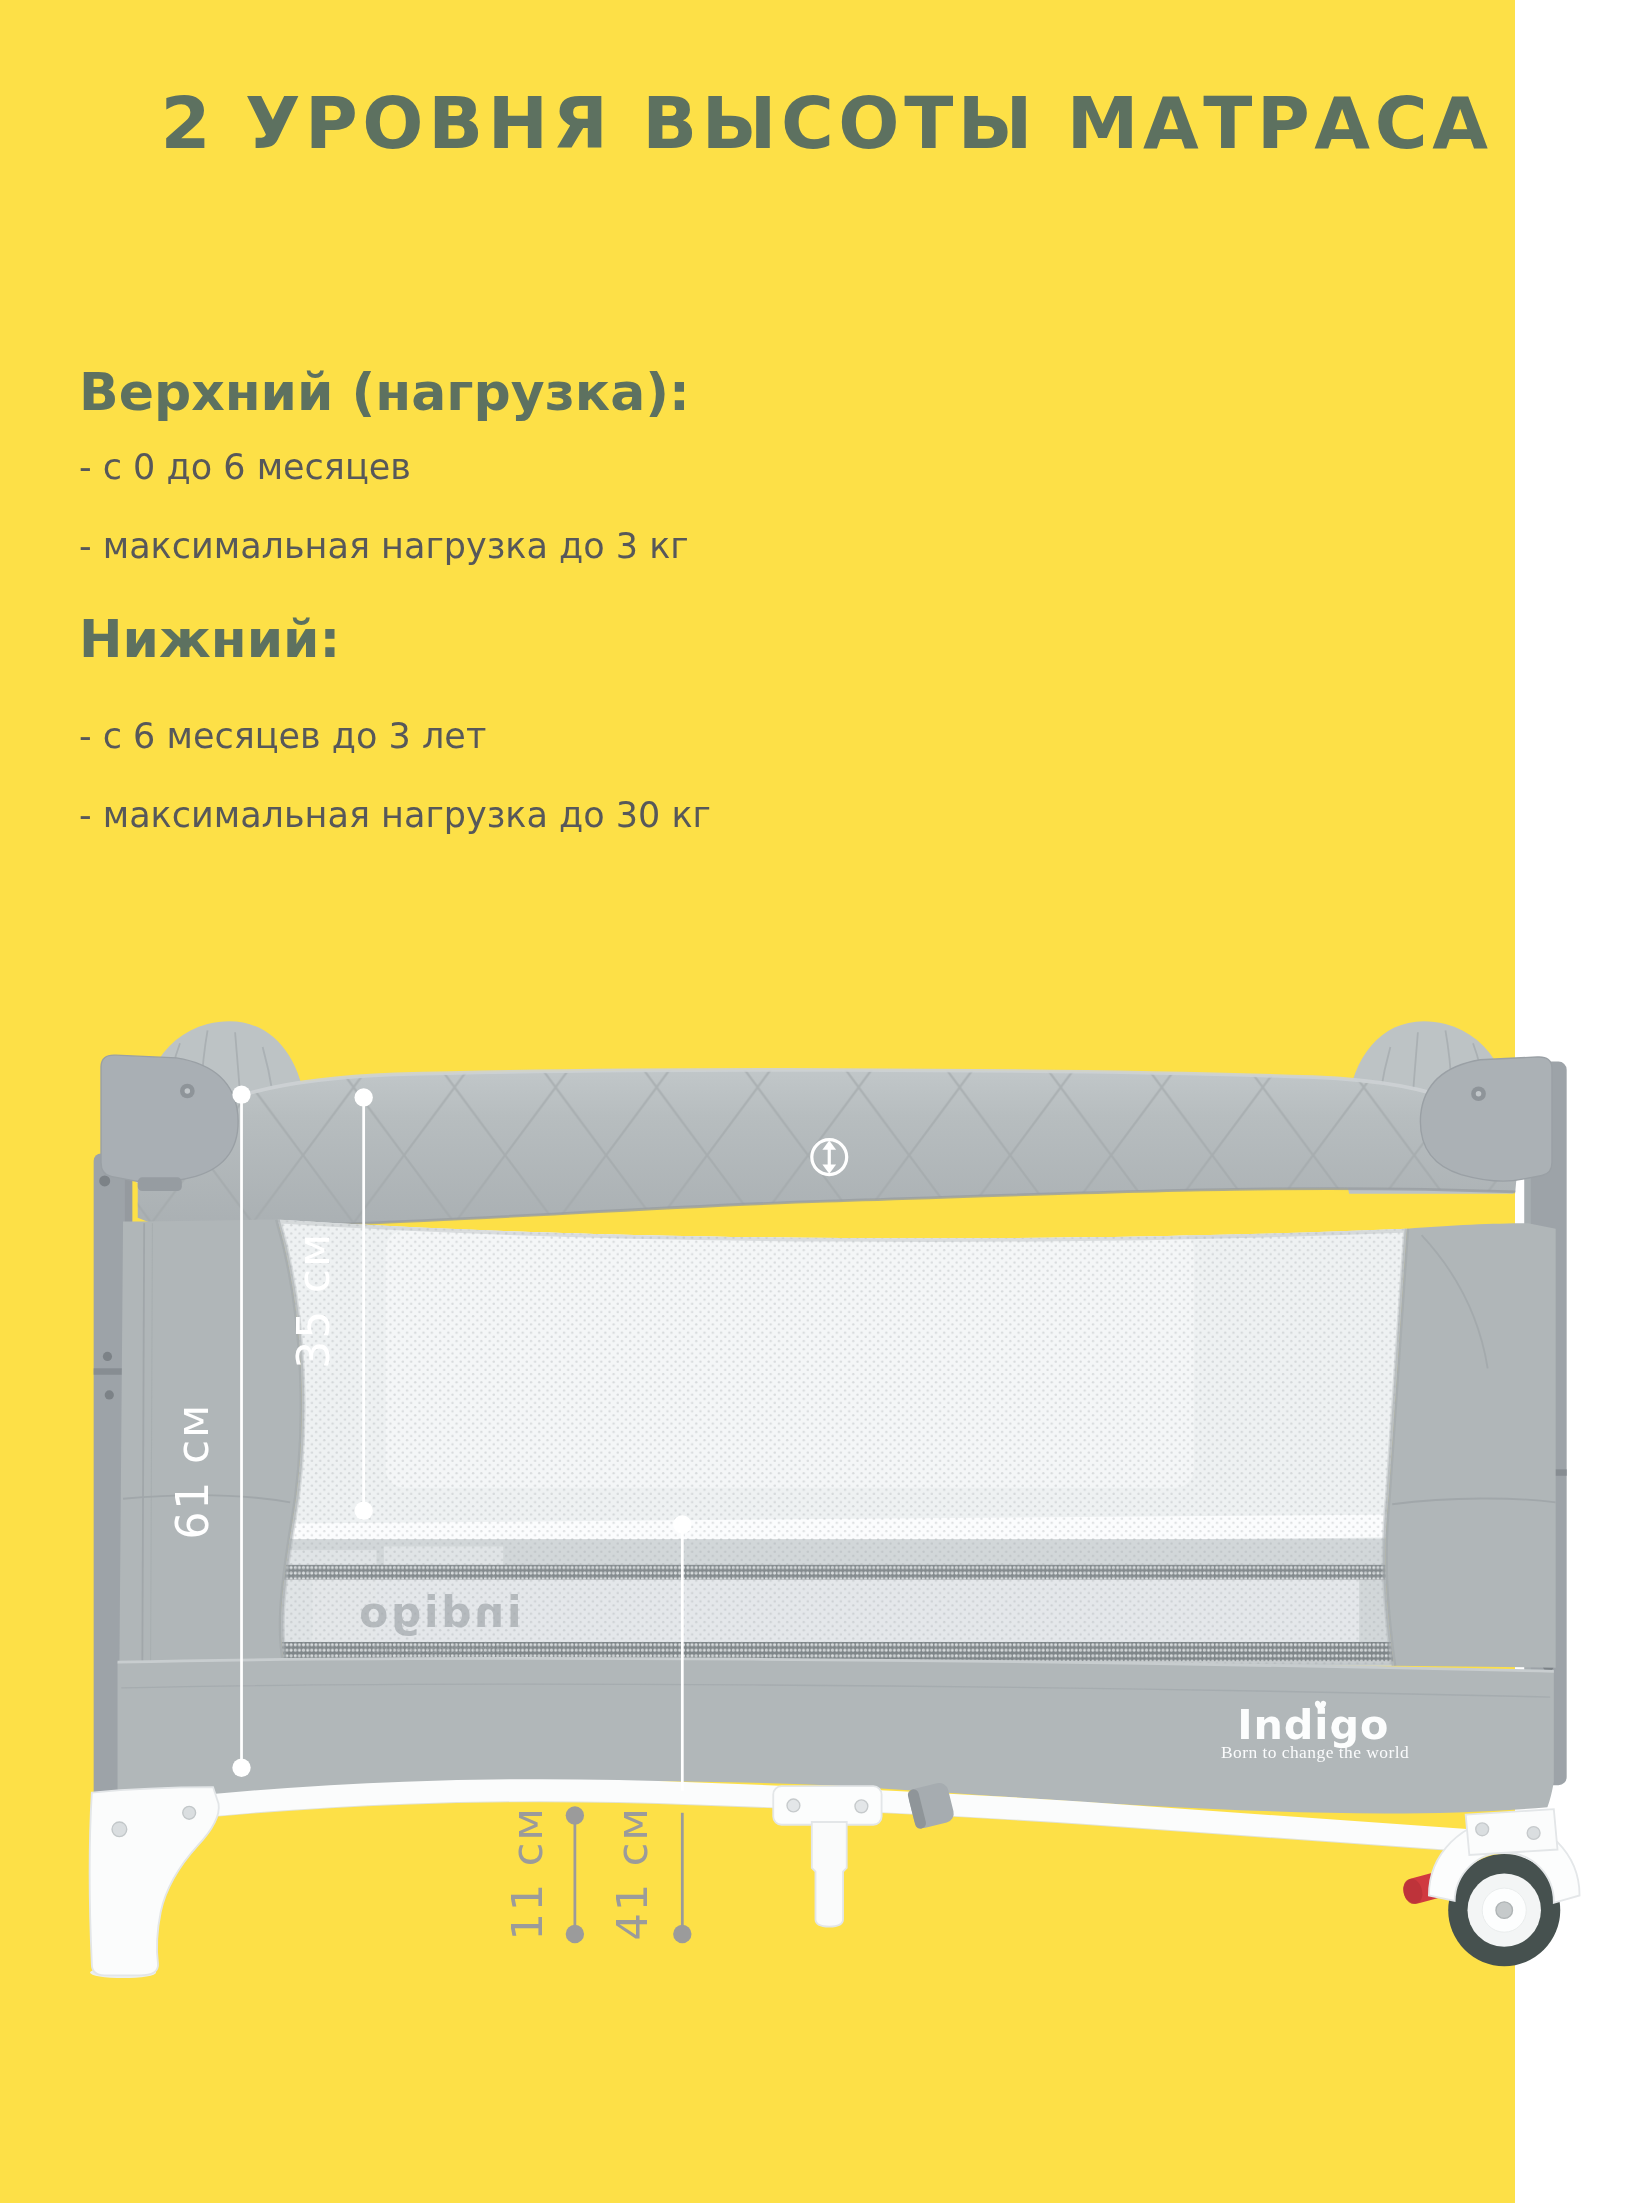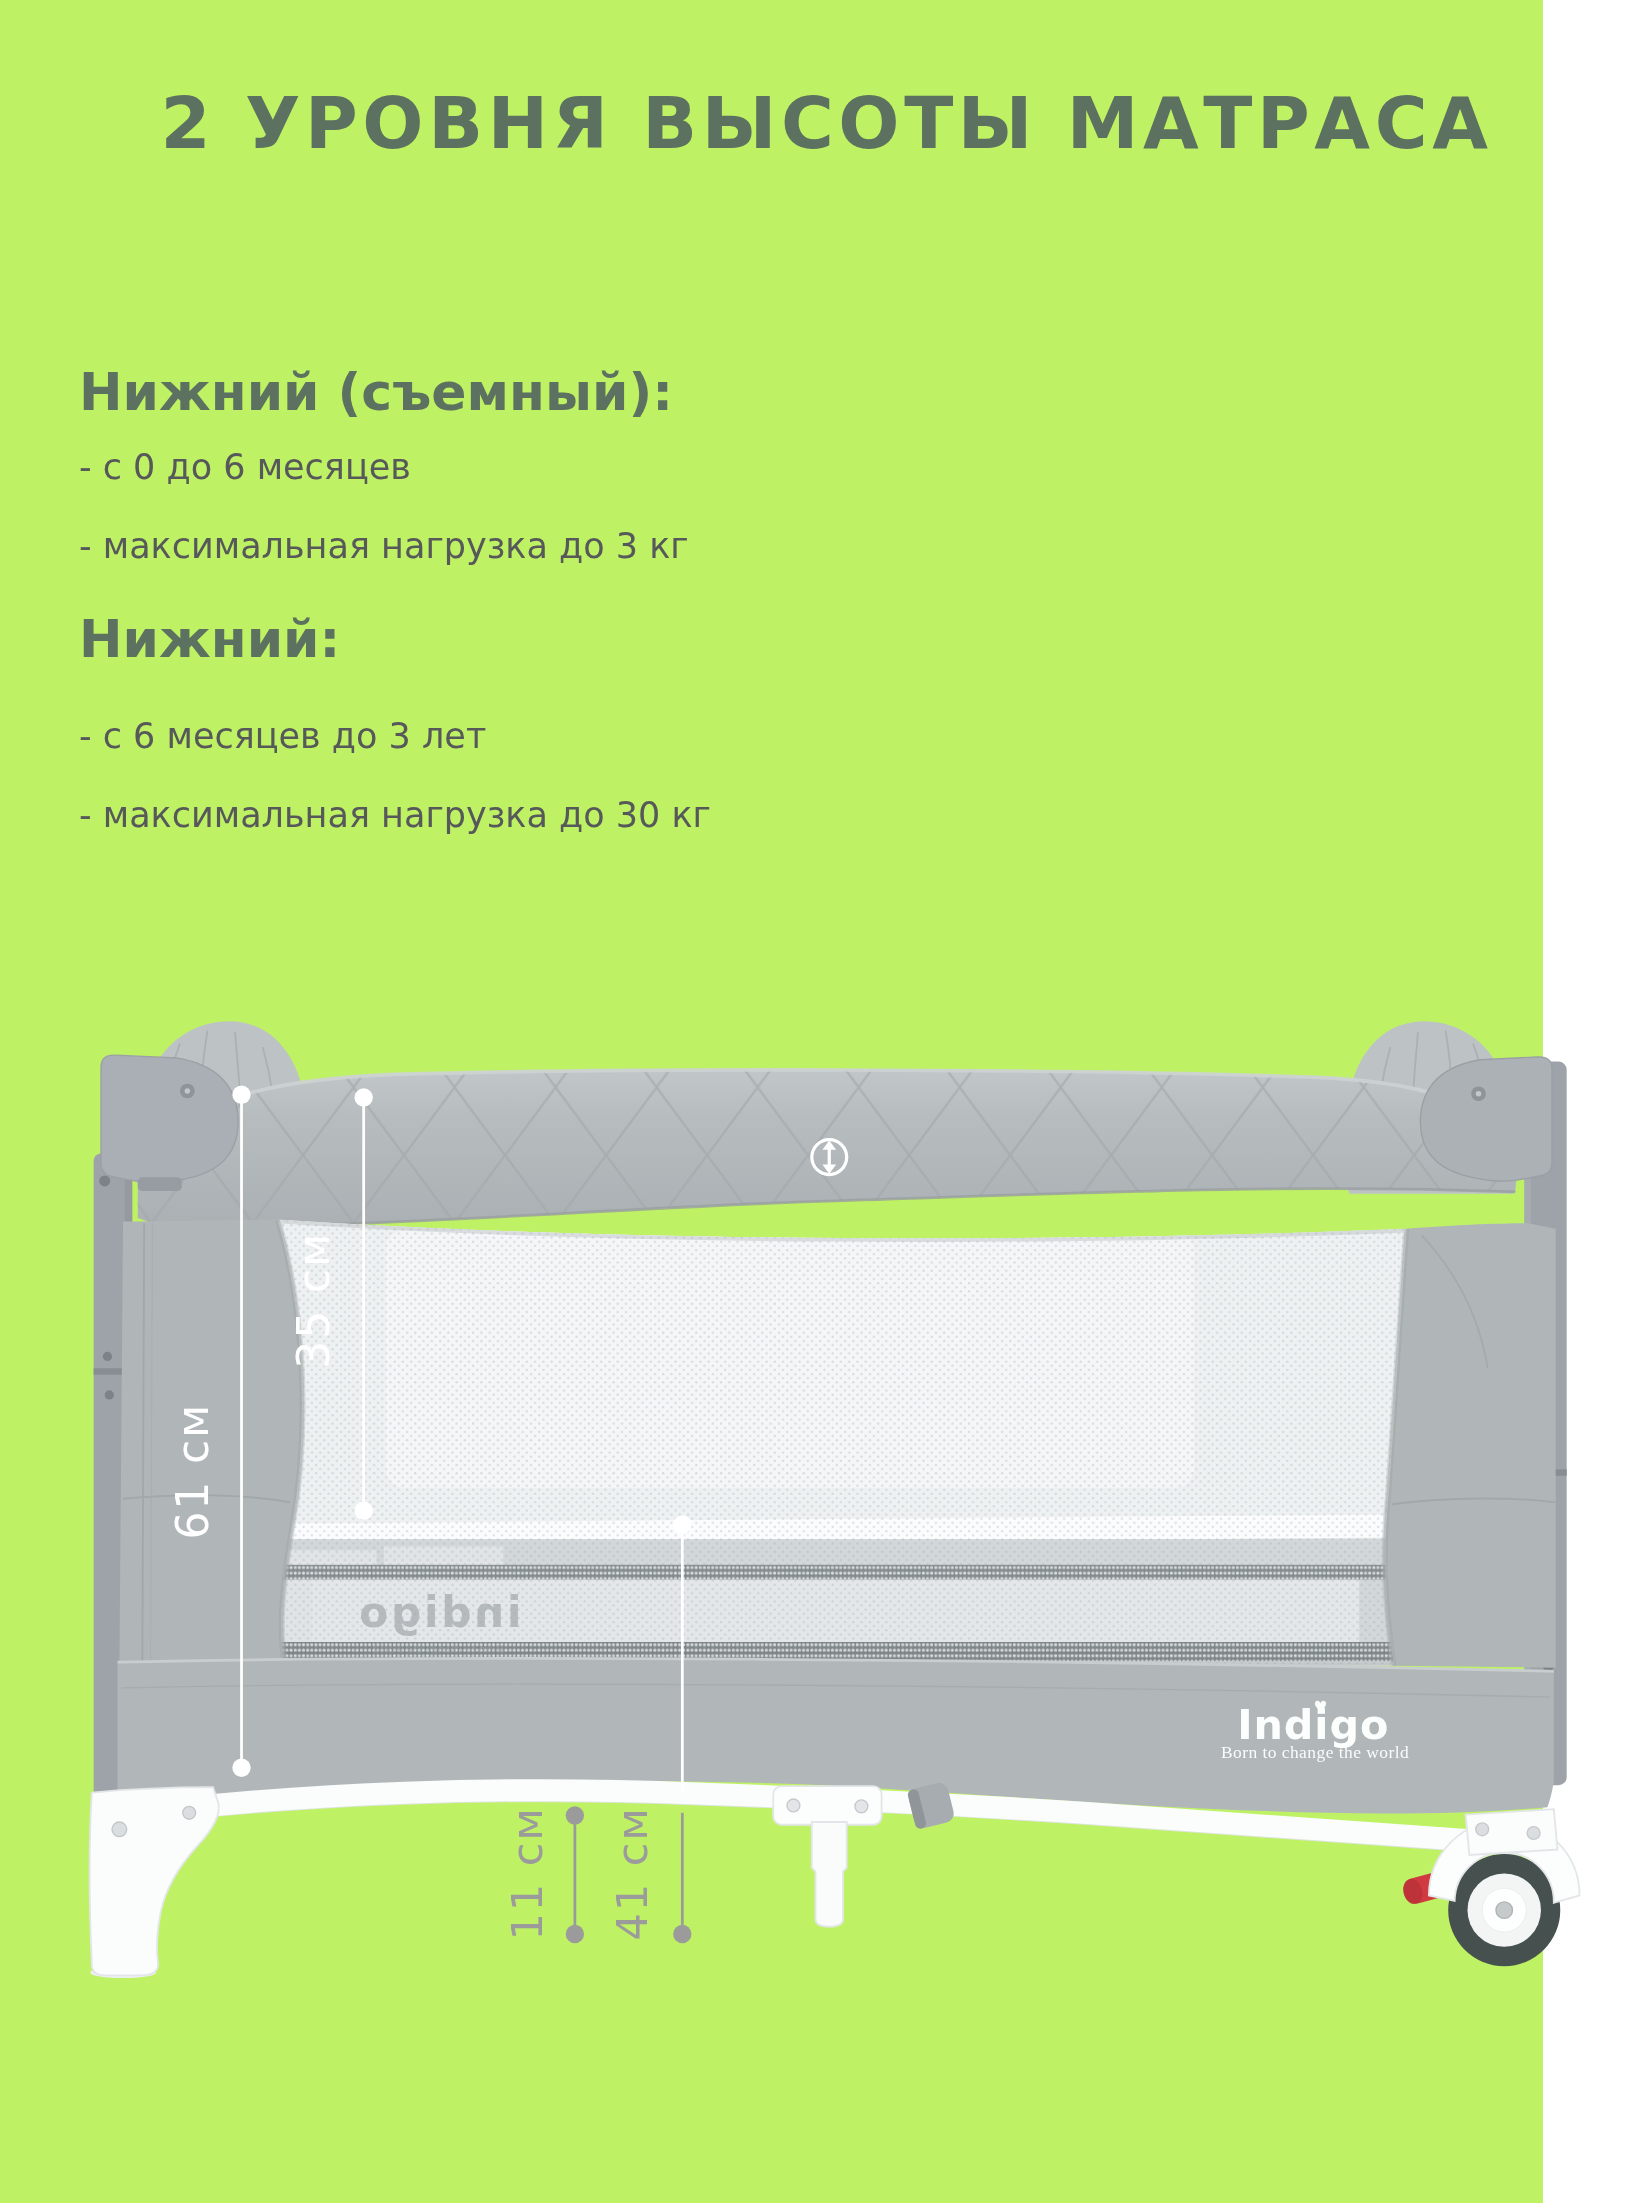--- a/index.html
+++ b/index.html
@@ -1,39 +1,39 @@
 <!DOCTYPE html>
 <html style="font-size:14.7px"><head>
 <meta charset="utf-8">
 <style>
   html,body{margin:0;padding:0;background:#ffffff;}
   body{width:1653px;height:2204px;overflow:hidden;
        font-family:"DejaVu Sans","Liberation Sans",sans-serif;}
-  .page{position:relative;width:1515px;height:2204px;background:#bef264;padding-left:28px;}
+  .page{position:relative;width:1515px;height:2204px;background:#fde047;}
   .title{position:absolute;top:81px;left:0;width:1653px;margin:0;
          text-align:center;font-size:72px;font-weight:bold;letter-spacing:4.6px;
          color:#5d7160;}
   .copy p{position:absolute;left:79px;margin:0;white-space:nowrap;line-height:1.1;}
   .copy .green{color:#5d7160;font-weight:bold;font-size:52px;}
   .copy .gray{color:#57585a;font-weight:normal;font-size:35px;}
   .t1{top:364px;} .t2{top:448px;} .t3{top:527px;}
   .t4{top:611px;} .t5{top:717px;text-align:right;} .t6{top:796px;}
   svg{position:absolute;left:0;top:0;}
   text{font-family:"DejaVu Sans","Liberation Sans",sans-serif;}
   .serif{font-family:"Liberation Serif","DejaVu Serif",serif;}
 </style>
 </head>
 <body>
 
 <div class="page">
 
   <h1 class="title">2 УРОВНЯ ВЫСОТЫ МАТРАСА</h1>
 
   <div class="copy">
-    <p class="green t1">Нижний (съемный):</p>
+    <p class="green t1">Верхний (нагрузка):</p>
     <p class="gray t2">- с 0 до 6 месяцев</p>
     <p class="gray t3">- максимальная нагрузка до 3 кг</p>
     <p class="green t4">Нижний:</p>
     <p class="gray t5">- с 6 месяцев до 3 лет</p>
     <p class="gray t6">- максимальная нагрузка до 30 кг</p>
   </div>
 
   <svg width="1653" height="2204" viewBox="0 0 1800 2400">
     <defs>
       <linearGradient id="railShade" x1="0" y1="0" x2="0" y2="1">

